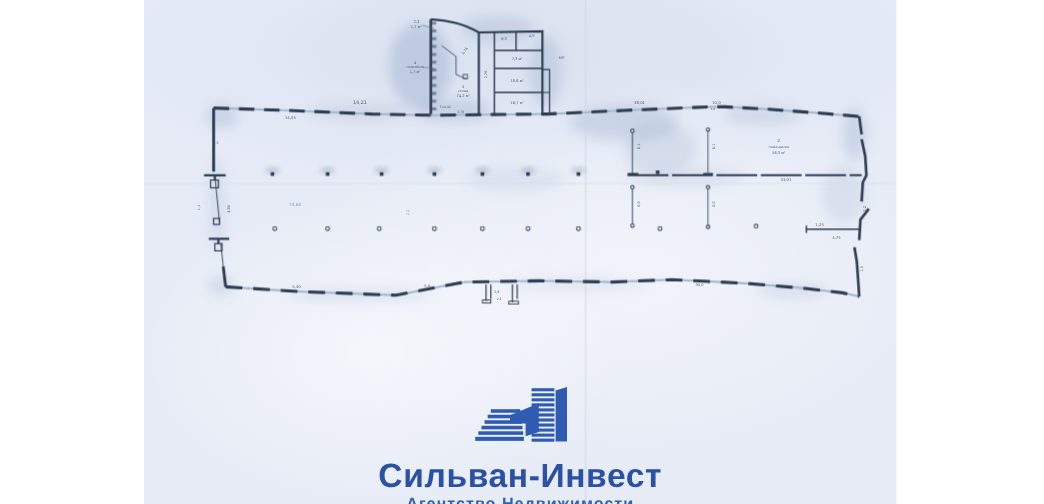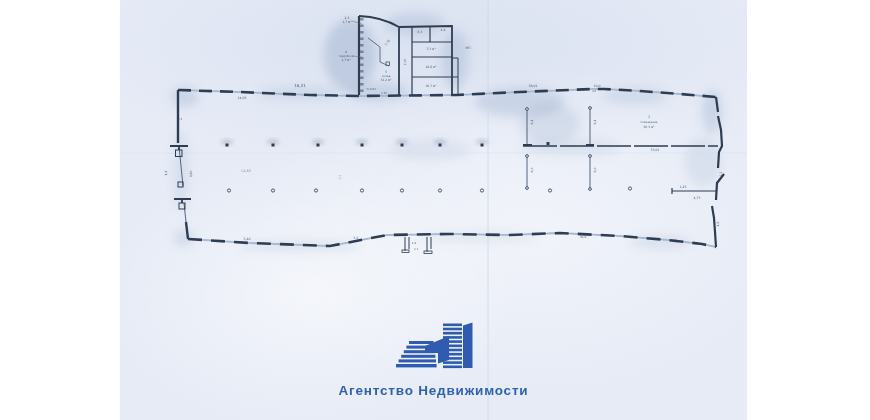--- a/index.html
+++ b/index.html
@@ -228,15 +228,16 @@
         <rect x="51" y="30.9" width="19" height="2.6"></rect>
         <rect x="51" y="35.1" width="19" height="2.6"></rect>
         <rect x="51" y="39.3" width="19" height="2.6"></rect>
         <rect x="51" y="43.5" width="19" height="2.6"></rect>
 
         <polygon points="33,24 57,14 57,38 46,41.5 46,31 33,31"></polygon>
 
         <polygon points="71,3.5 80.5,0.5 80.5,46 71,46"></polygon>
       </g>
     </svg>
+    <div class="title">Сильван-Инвест</div>
     <div class="subtitle">Агентство Недвижимости</div>
   </div>
 </div>
 
 </body></html>

